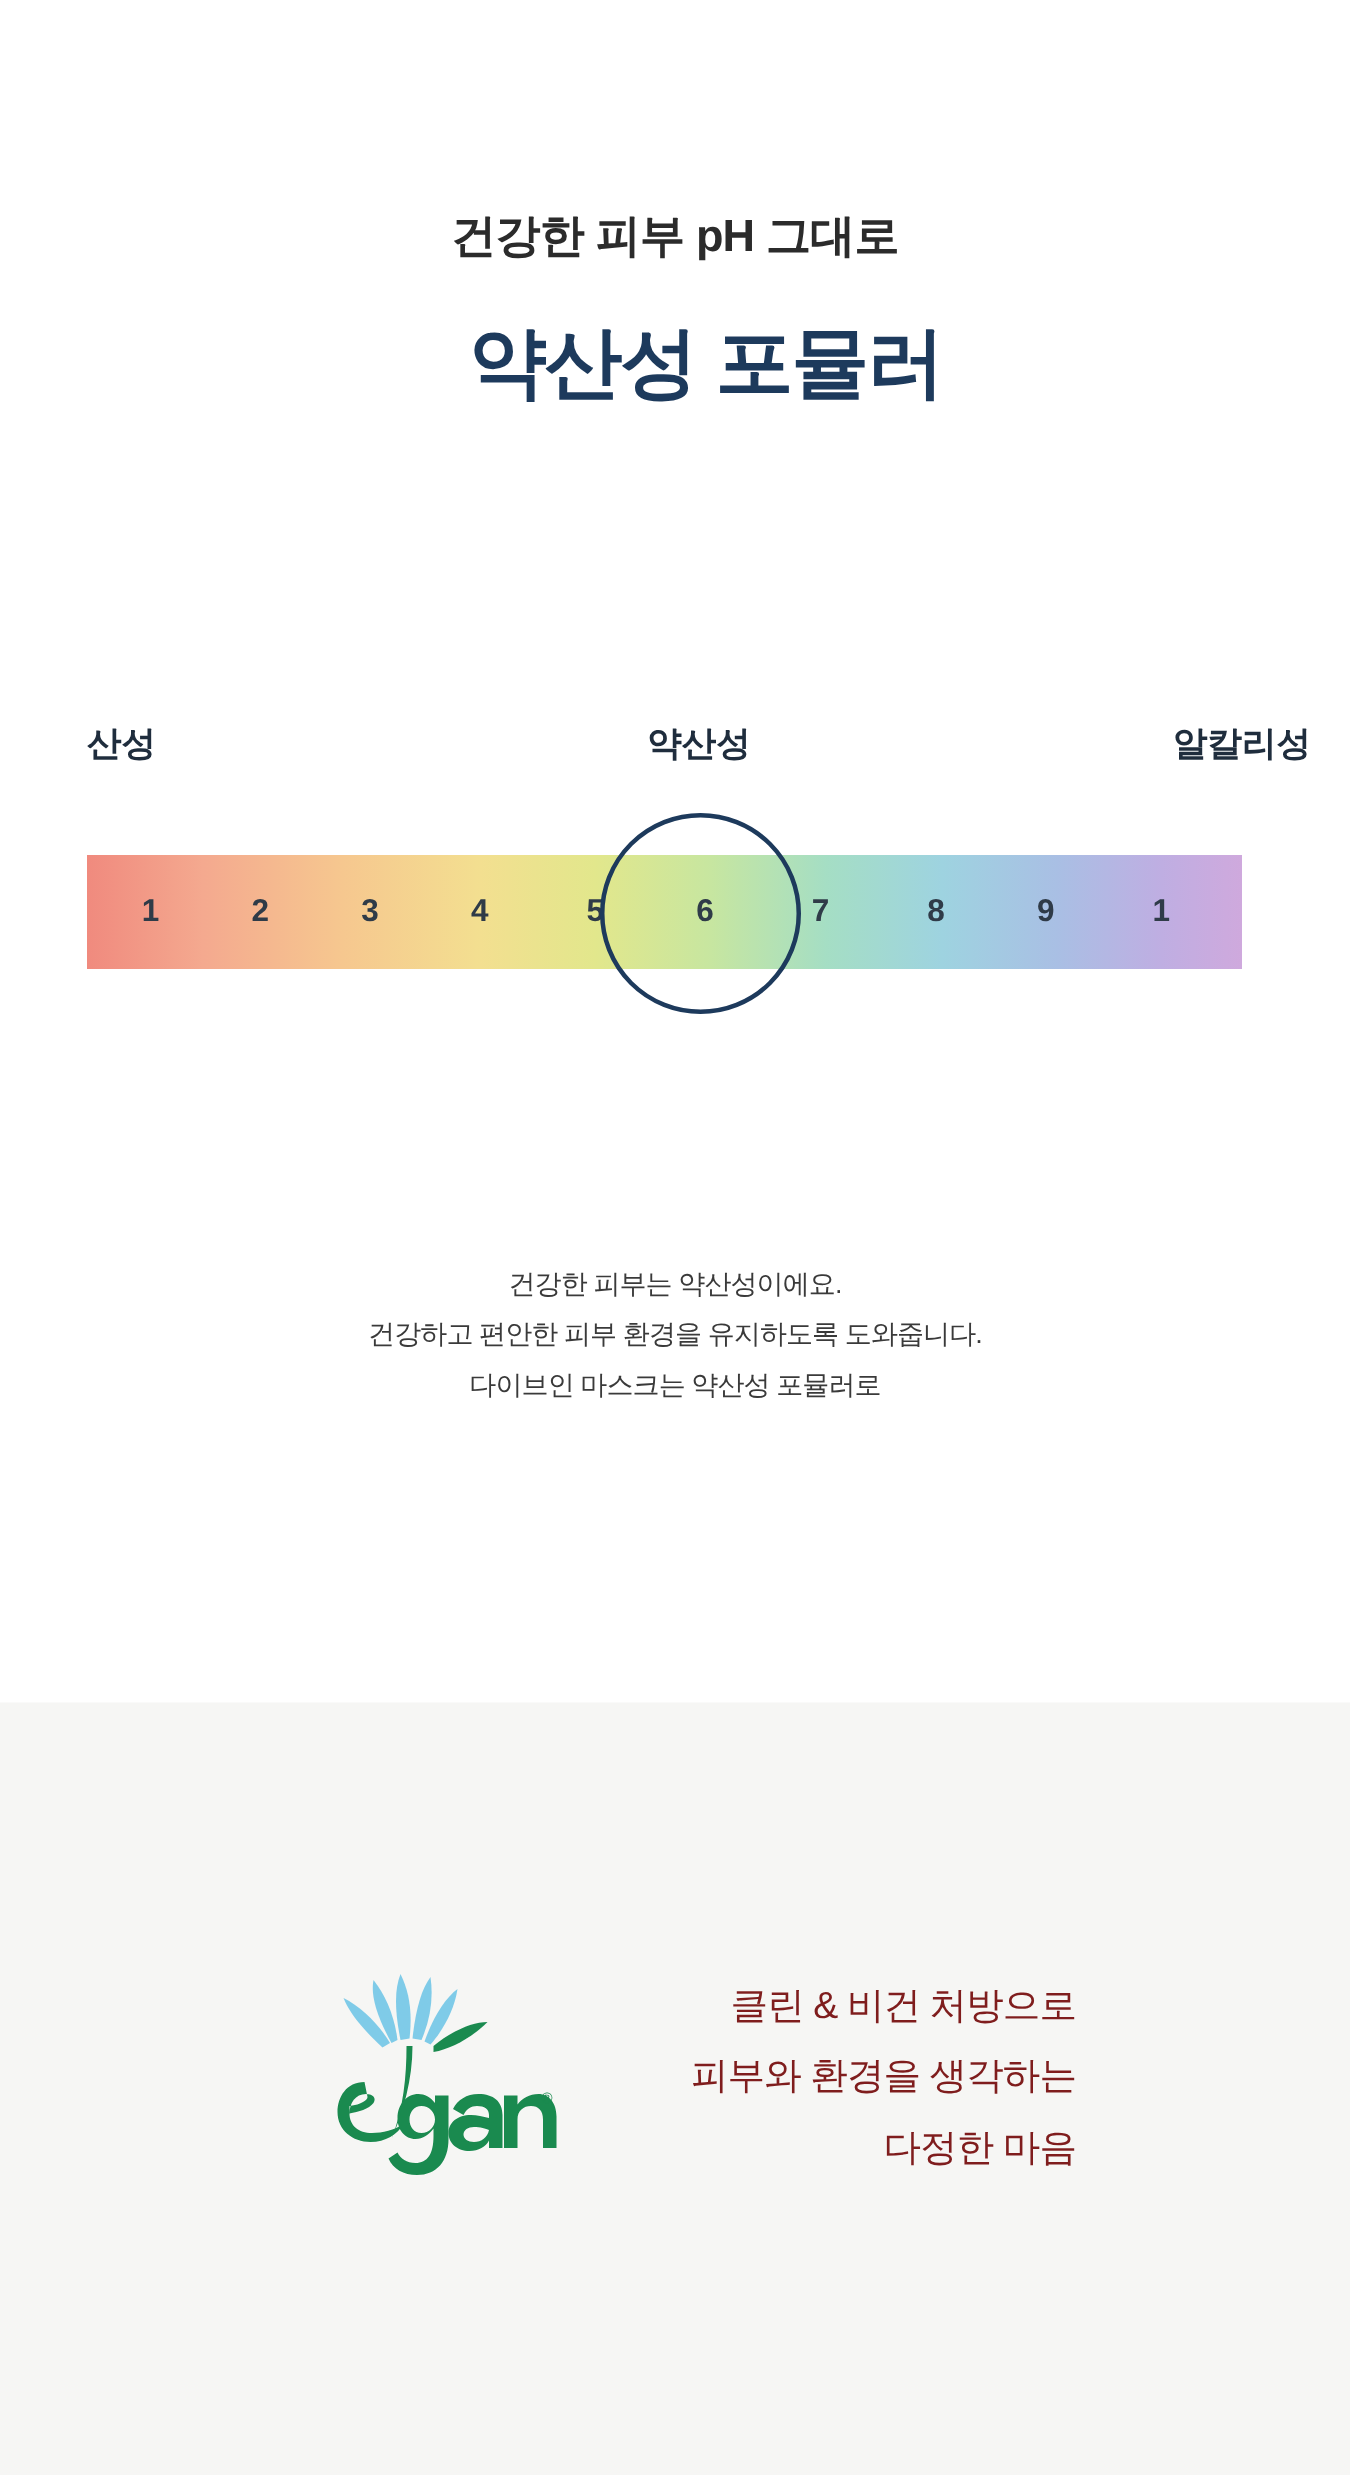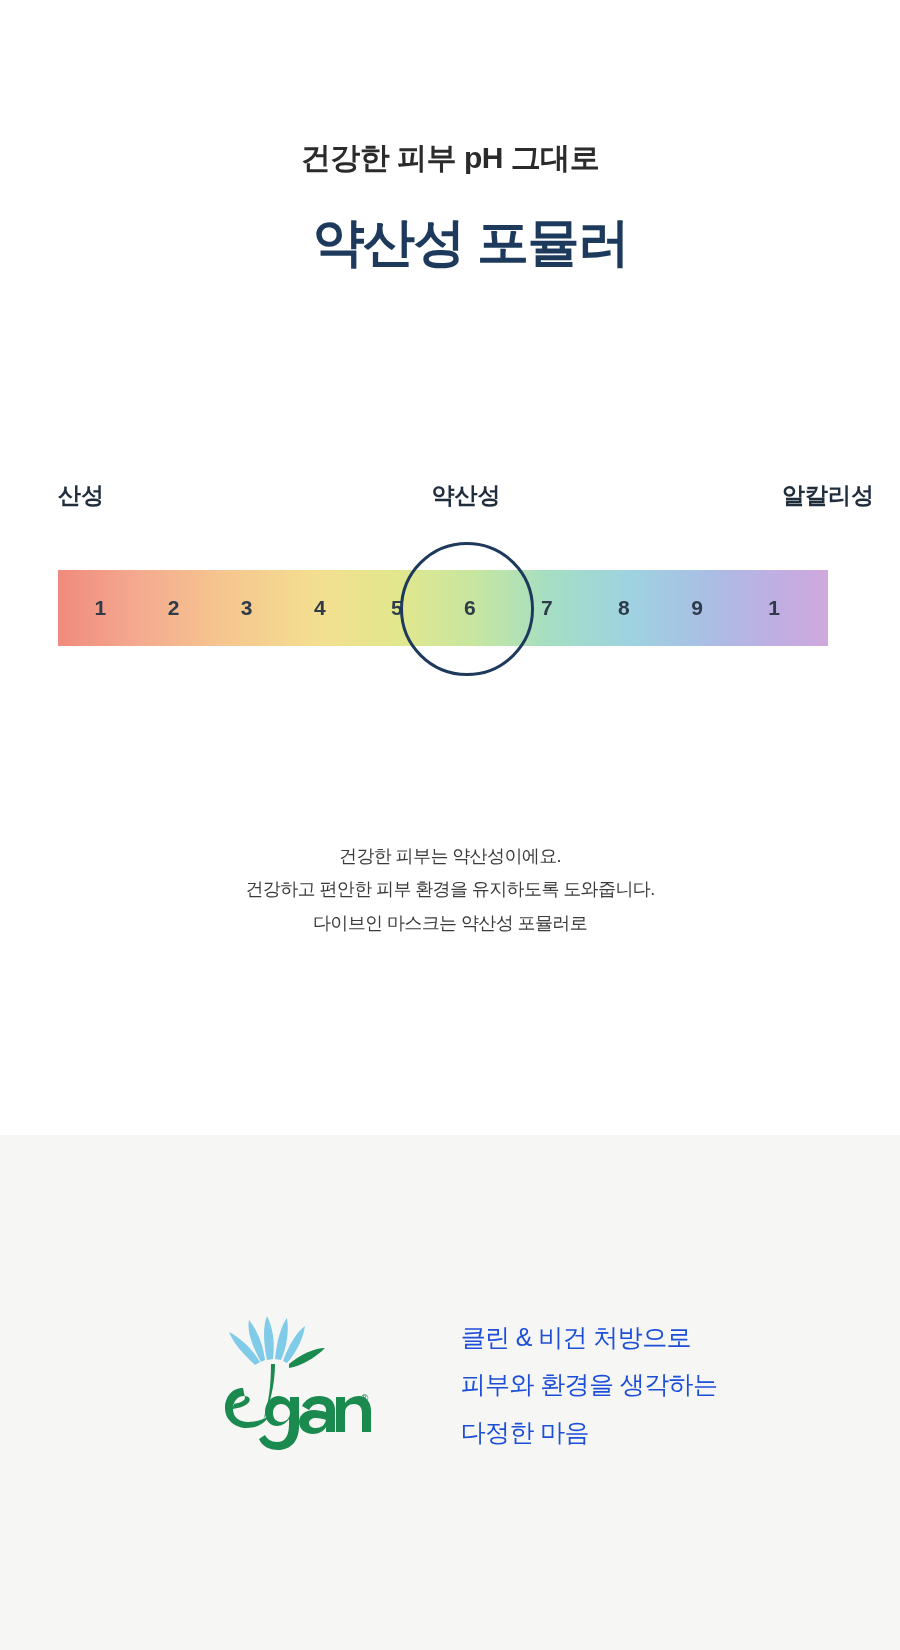--- a/index.html
+++ b/index.html
@@ -156,22 +156,22 @@
   }
   .vegan-logo {
     width:190px;
     height:150px;
     position:relative;
   }
   .vegan-logo svg { display:block; }
   .vegan-text {
     font-size:25px;
     line-height:1.9;
-    color:#1d4ed8;
-    text-align:left;
+    color:#7f1d1d;
+    text-align:right;
     letter-spacing:-0.6px;
     font-weight:500;
   }
 </style>
 </head>
 <body>
 
 <div class="page">
 
   <div class="headline-wrap">

